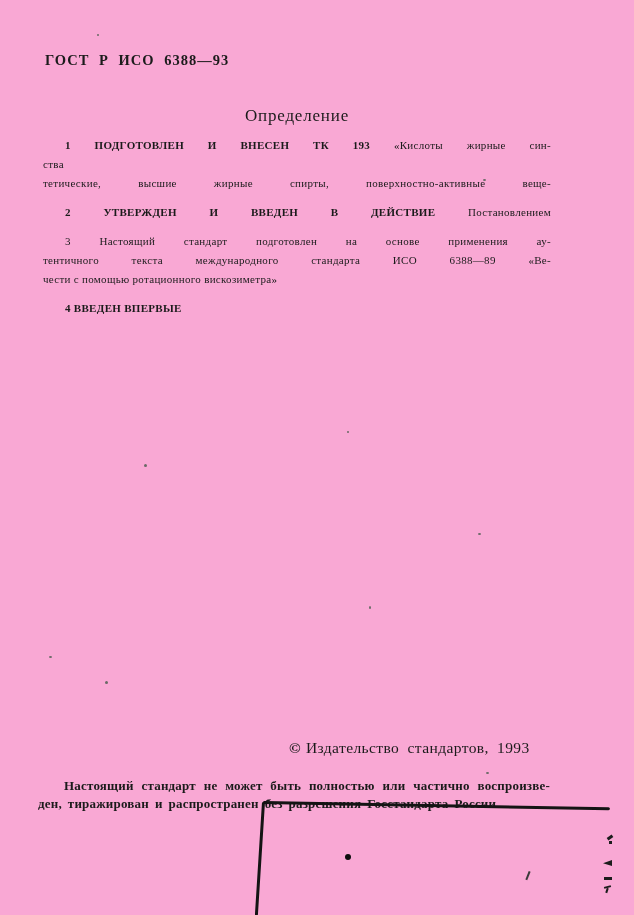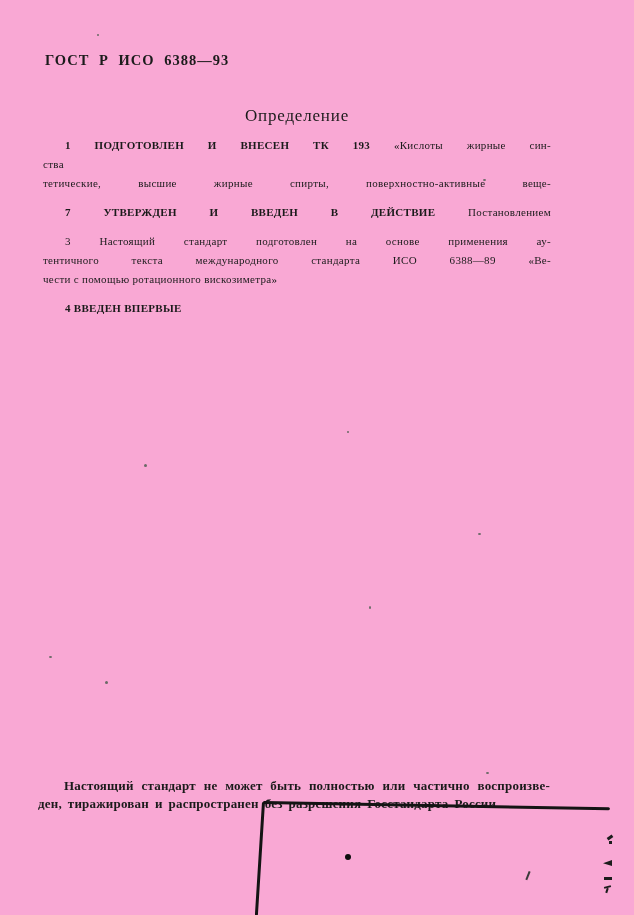--- a/index.html
+++ b/index.html
@@ -87,35 +87,36 @@
 
   <div class="content">
 
     <div class="para">
       <div class="ln first"><span class="b">1 ПОДГОТОВЛЕН И ВНЕСЕН ТК 193</span> <span>«Кислоты жирные син-</span></div>
       <div class="ln last">ства</div>
       <div class="ln">тетические, высшие жирные спирты, поверхностно-активные веще-</div>
     </div>
 
     <div class="para">
-      <div class="ln first"><span class="b">7 УТВЕРЖДЕН И ВВЕДЕН В ДЕЙСТВИЕ</span> <span>Постановлением</span></div>
+      <div class="ln first"><span class="b">2 УТВЕРЖДЕН И ВВЕДЕН В ДЕЙСТВИЕ</span> <span>Постановлением</span></div>
     </div>
 
     <div class="para">
       <div class="ln first">3 Настоящий стандарт подготовлен на основе применения ау-</div>
       <div class="ln">тентичного текста международного стандарта ИСО 6388—89 «Ве-</div>
       <div class="ln last">чести с помощью ротационного вискозиметра»</div>
     </div>
 
     <div class="para">
       <div class="ln first last b">4 ВВЕДЕН ВПЕРВЫЕ</div>
     </div>
 
   </div>
 
+  <div class="copyright"><span class="c-sym">©</span><span>Издательство стандартов, 1993</span></div>
 
   <div class="disclaimer">
     <div class="ln first">Настоящий стандарт не может быть полностью или частично воспроизве-</div>
     <div class="ln last"><span>ден, тиражирован и распространен</span> <span class="smudge">без разрешения Госстандарта России</span></div>
   </div>
 
   <div class="art art-hline"></div>
   <div class="art art-vline"></div>
   <div class="art-dot" style="position:absolute;"></div>
   <div class="ink ink-a"></div>

